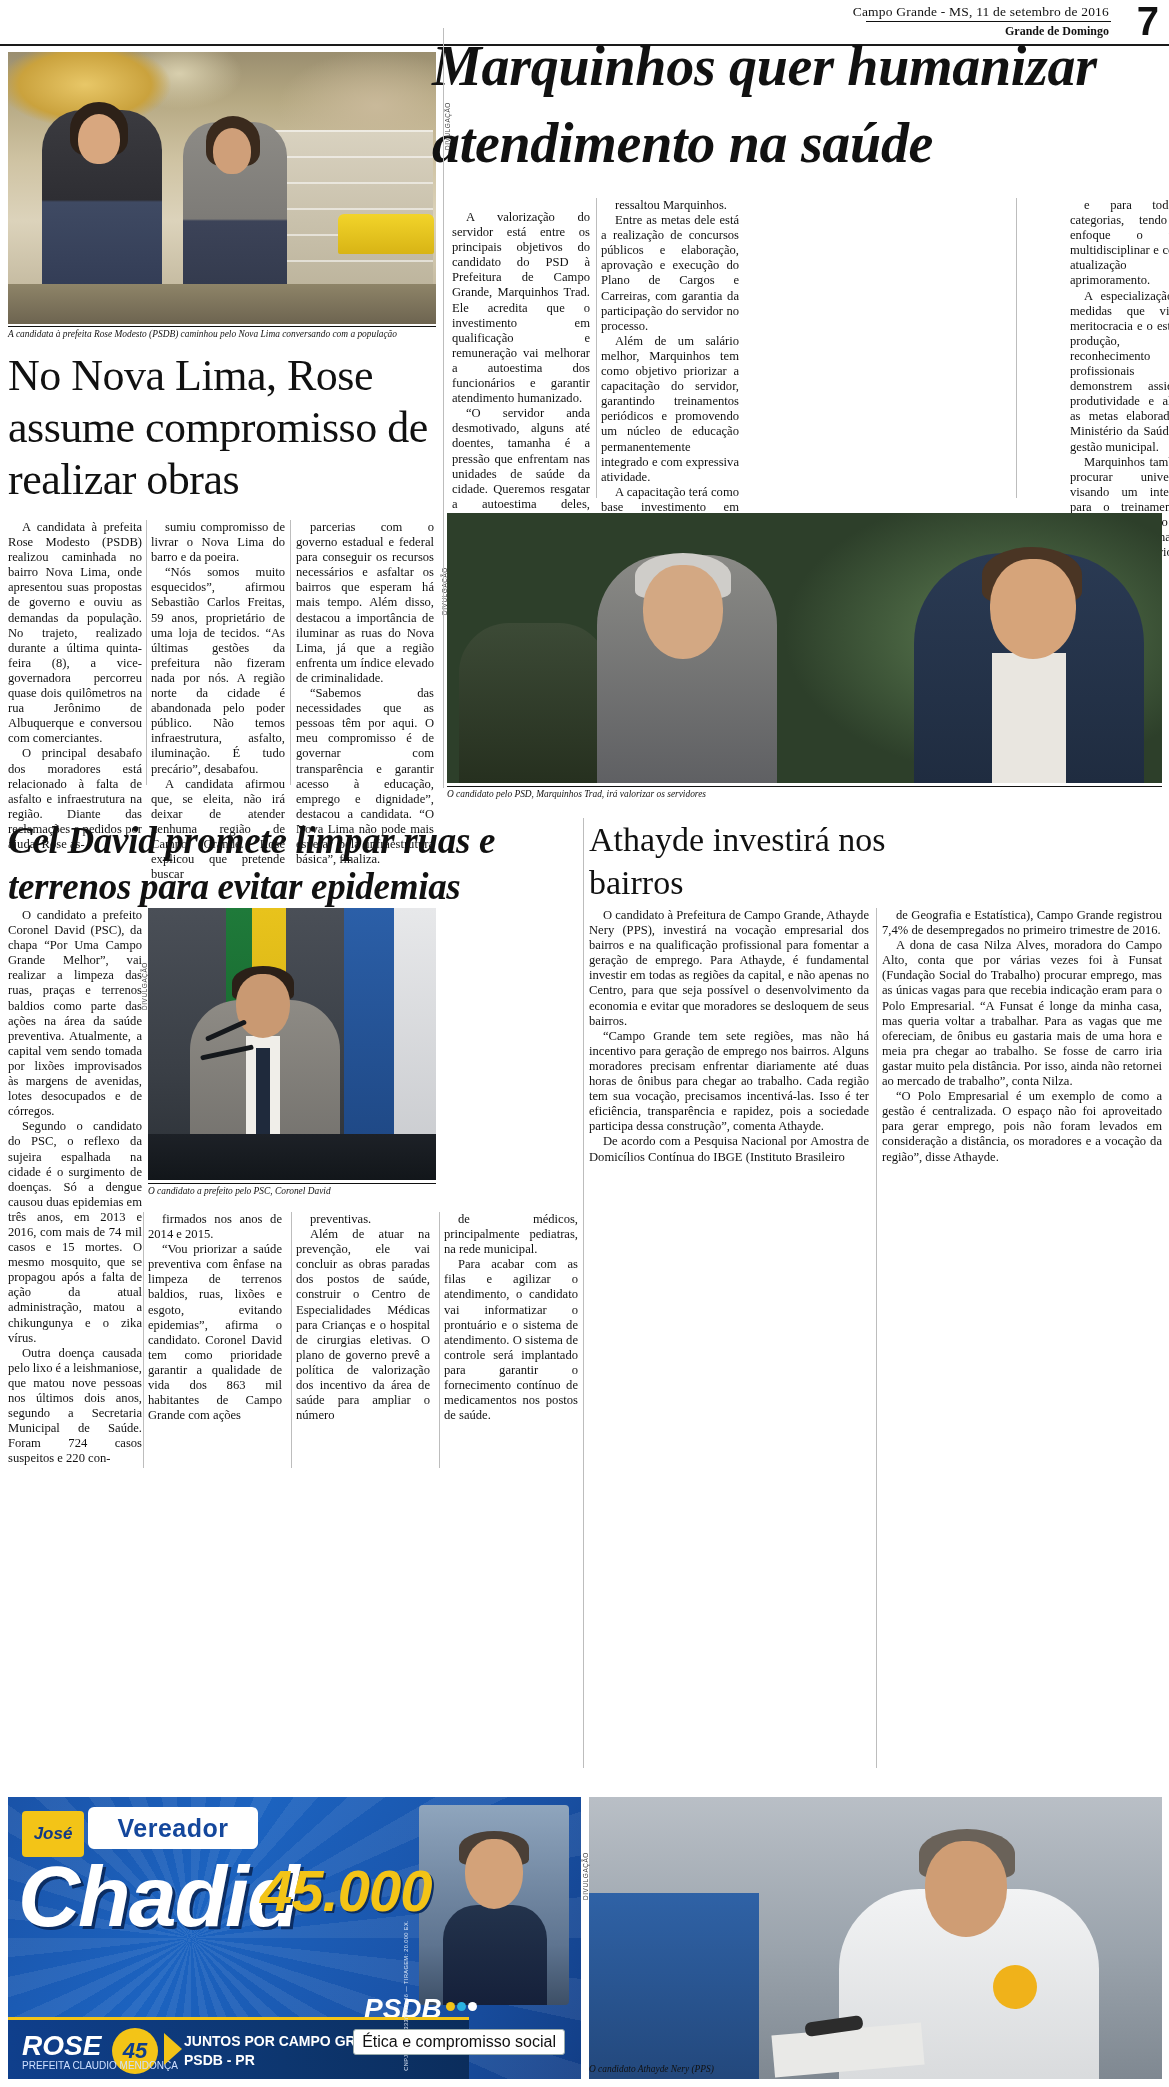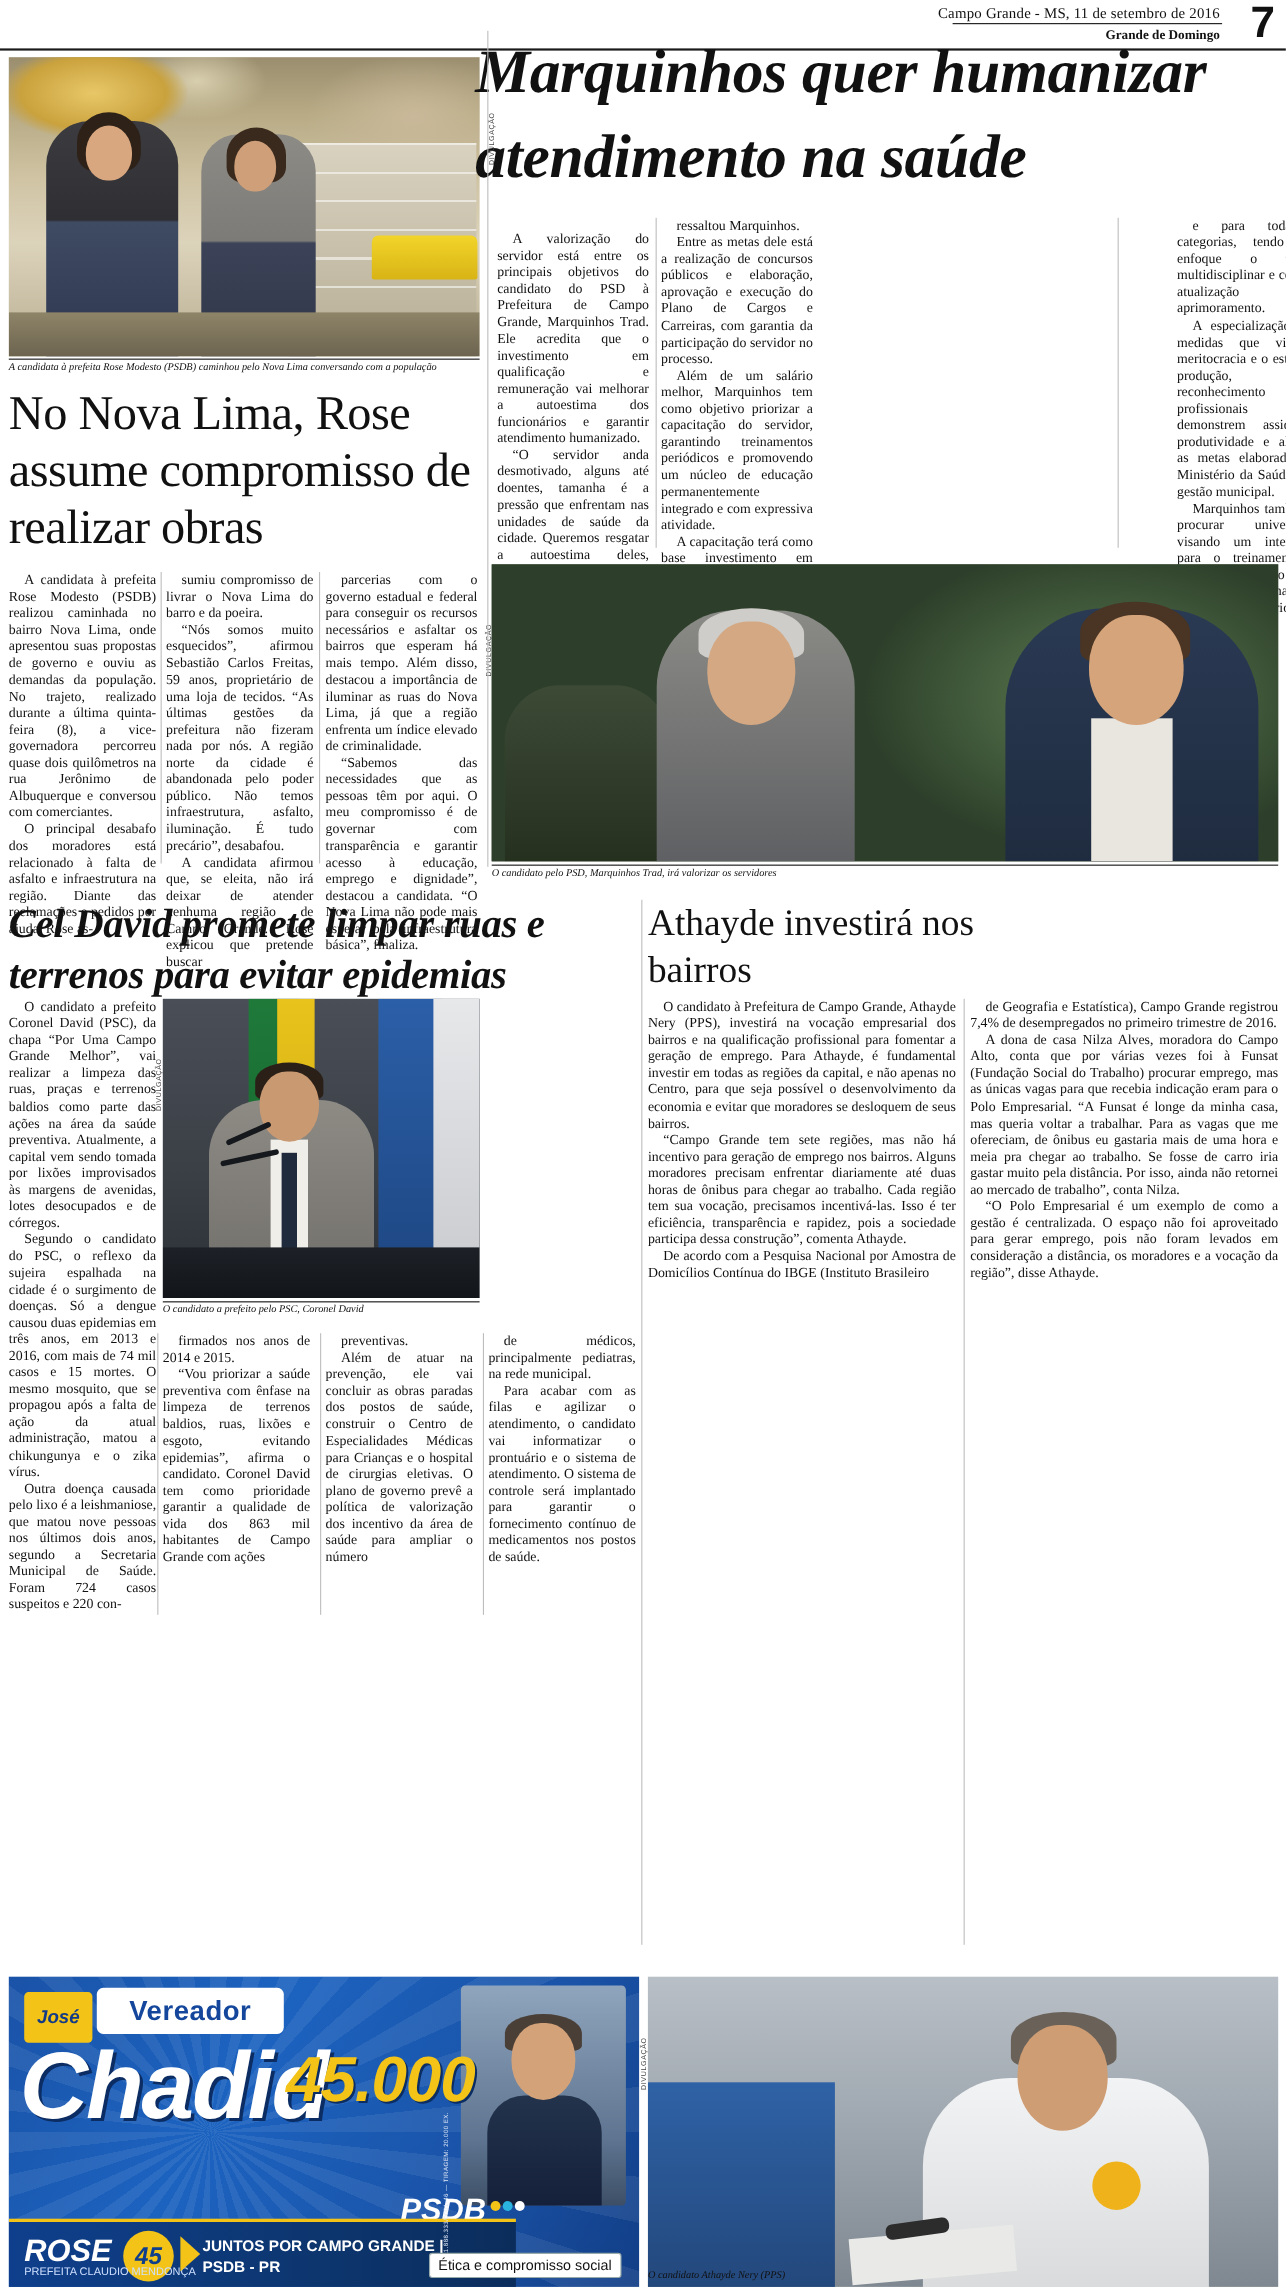--- a/index.html
+++ b/index.html
@@ -329,23 +329,23 @@
     position: absolute; left: 176px; top: 12px;
     font-family: "Liberation Sans", sans-serif; font-weight: bold; font-size: 14px;
     color: #ffffff; line-height: 19px;
   }
   .ad .arrow {
     position: absolute; left: 156px; bottom: 14px; width: 0; height: 0;
     border-top: 16px solid transparent; border-bottom: 16px solid transparent;
     border-left: 18px solid #f3c417;
   }
   .ad .ethics {
-    position: absolute; right: 16px; bottom: 8px;
+    position: absolute; right: 16px; bottom: 24px;
     background: #ffffff; border: 1px solid #9aa; border-radius: 3px;
-    font-family: "Liberation Sans", sans-serif; font-size: 13px; color: #111;
+    font-family: "Liberation Sans", sans-serif; font-size: 16px; color: #111;
     padding: 3px 8px;
   }
   .ad .cnpj {
     position: absolute; right: 172px; bottom: 8px;
     font-family: "Liberation Sans", sans-serif; font-size: 5.6px; color: #dfe8f7;
     writing-mode: vertical-rl; transform: rotate(180deg); letter-spacing: .4px;
   }
 
   
   .vline { position: absolute; width: 1px; background: #bdbdbd; }

